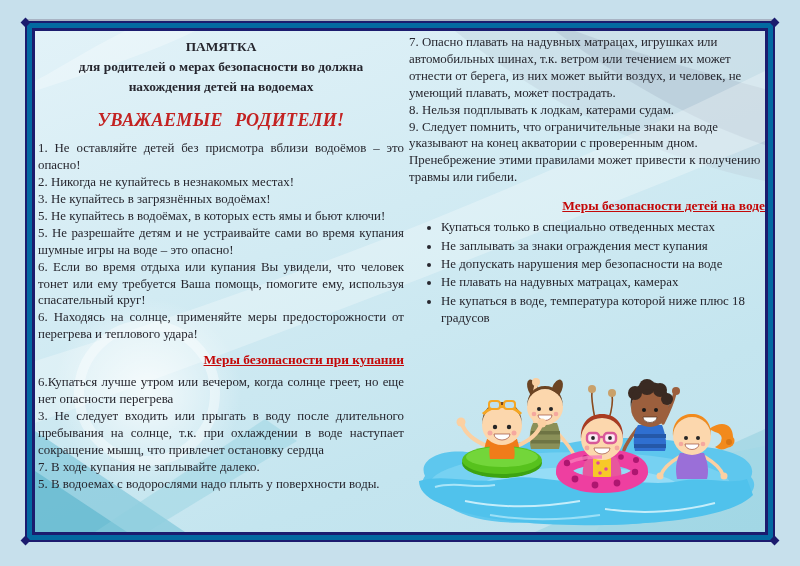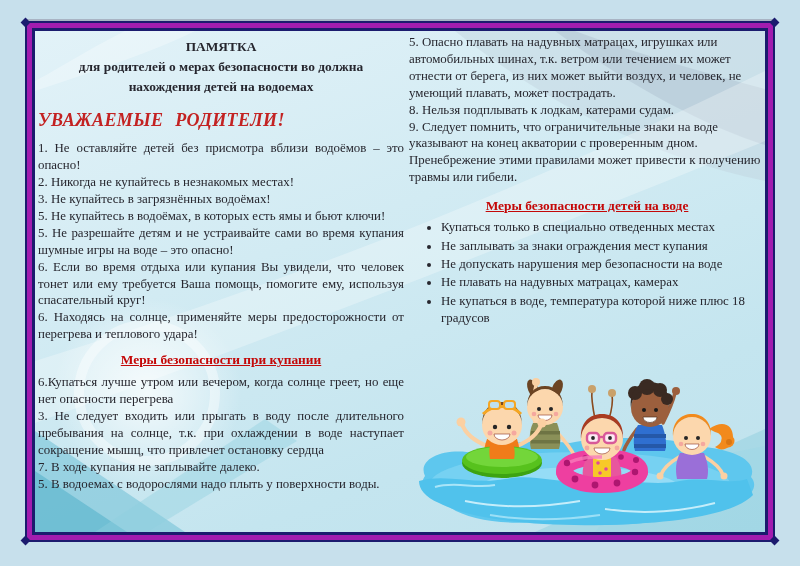--- a/index.html
+++ b/index.html
@@ -3,44 +3,44 @@
 <meta charset="utf-8">
 <style>
   html,body{margin:0;padding:0;}
   body{
     width:800px;height:566px;position:relative;overflow:hidden;
     background:#c7e0ec;
     font-family:"Liberation Serif", serif;
   }
   .frame{
     position:absolute;left:25px;top:21px;width:750px;height:521px;
-    box-sizing:border-box;border:2px solid #1b1b6e;background:#a21caf;
+    box-sizing:border-box;border:2px solid #1b1b6e;background:#0369a1;
     padding:5px;box-shadow:0 -2px 0 #a9b4c4;
   }
   .frame-inner{
     position:relative;width:100%;height:100%;box-sizing:border-box;
     border:3px solid #1b1b6e;overflow:hidden;
     background:linear-gradient(160deg,#e2f2f8 0%,#d2ebf3 40%,#c4e5ef 75%,#bfe2ed 100%);
   }
   .corner{position:absolute;width:7px;height:7px;background:#1b1b6e;transform:rotate(45deg);}
   .c-tl{left:-5px;top:-4px}.c-tr{right:-5px;top:-4px}.c-bl{left:-5px;bottom:-4px}.c-br{right:-5px;bottom:-4px}
   .bg-decor{position:absolute;left:0;top:0;width:100%;height:100%;pointer-events:none;}
   .col{position:absolute;top:3px;color:#26262e;}
   .col-left{left:3px;width:366px;}
   .col-right{left:374px;width:356px;}
   .title-block{text-align:center;font-weight:bold;font-size:13.4px;line-height:1.5;margin-top:3px;}
   .greeting{
-    color:#c32222;font-weight:bold;font-style:italic;
+    text-align:center;color:#c32222;font-weight:bold;font-style:italic;
     font-size:18px;margin:13px 0 9px;word-spacing:7px;letter-spacing:.4px;
   }
   .rules p{margin:0;font-size:12.9px;line-height:1.31;}
   .col-left .rules p{text-align:justify;}
   .col-right .rules p{text-align:left;}
   .section-heading{
-    text-align:center;color:#c40808;font-weight:bold;font-size:13.4px;
+    text-align:right;color:#c40808;font-weight:bold;font-size:13.4px;
     text-decoration:underline;margin:9px 0 6px;
   }
   .col-right .section-heading{margin:12px 0 5px;}
   ul.bullets{margin:2px 0 0 16px;padding-left:16px;}
   ul.bullets li{font-size:12.9px;line-height:1.35;margin:0 4px 1px 0;}
   .kids{position:absolute;right:0;bottom:0;width:370px;height:181px;}
 </style>
 </head>
 <body>
 
@@ -100,21 +100,21 @@
         <p class="rule">6.Купаться лучше утром или вечером, когда солнце греет, но еще нет опасности перегрева</p>
             <p class="rule">3. Не следует входить или прыгать в воду после длительного пребывания на солнце, т.к. при охлаждении в воде наступает сокращение мышц, что привлечет остановку сердца</p>
             <p class="rule">7. В ходе купания не заплывайте далеко.</p>
             <p class="rule">5. В водоемах с водорослями надо плыть у поверхности воды.</p>
           </div>
       </div>
 
       <div class="col col-right">
         <div class="rules">
 
-        <p class="rule">5. Опасно плавать на надувных матрацах, игрушках или автомобильных шинах, т.к. ветром или течением их может отнести от берега, из них может выйти воздух, и человек, не умеющий плавать, может пострадать.</p>
+        <p class="rule">7. Опасно плавать на надувных матрацах, игрушках или автомобильных шинах, т.к. ветром или течением их может отнести от берега, из них может выйти воздух, и человек, не умеющий плавать, может пострадать.</p>
             <p class="rule">8. Нельзя подплывать к лодкам, катерами судам.</p>
             <p class="rule">9. Следует помнить, что ограничительные знаки на воде указывают на конец акватории с проверенным дном. Пренебрежение этими правилами может привести к получению травмы или гибели.</p>
           </div>
 
         <div class="section-heading">Меры безопасности детей на воде</div>
 
         <ul class="bullets">
 
         <li class="bullet">Купаться только в специально отведенных местах</li>
             <li class="bullet">Не заплывать за знаки ограждения мест купания</li>

